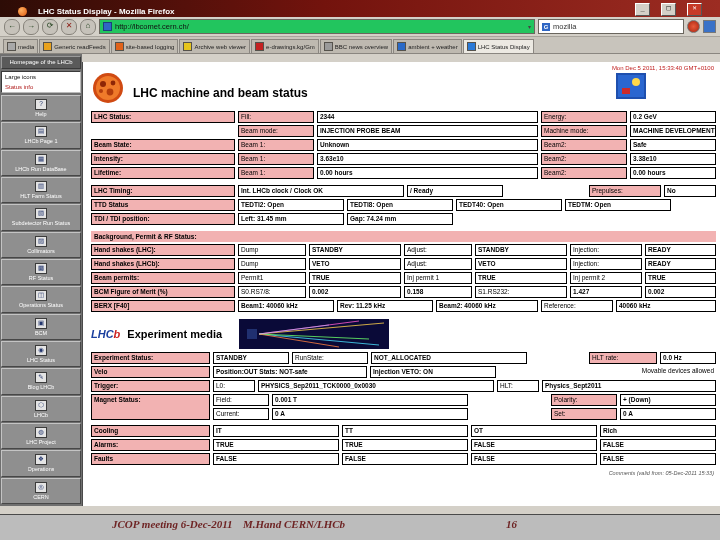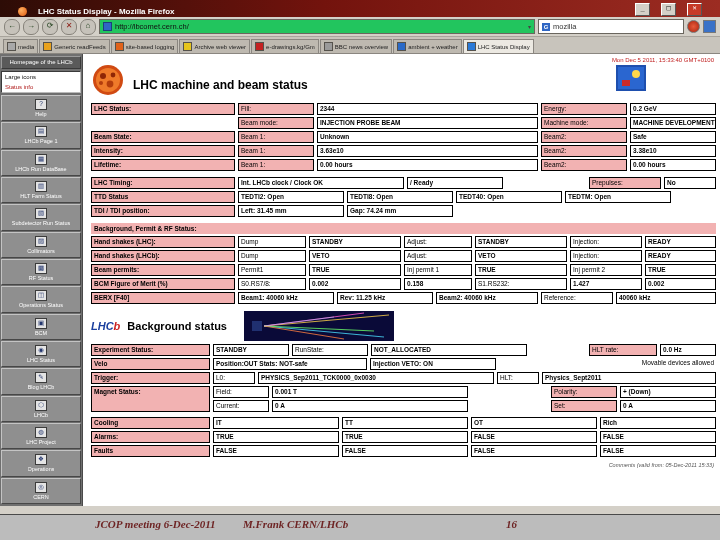--- a/index.html
+++ b/index.html
@@ -43,21 +43,21 @@
   .sidebar{width:80px;background:#6f6f6f;padding:2px 1px;display:flex;flex-direction:column;gap:2px;flex:none;}
   .sb-header{color:#fff;font-size:6px;line-height:7px;text-align:center;background:#5a5a5a;border:1px solid;border-color:#9a9a9a #3a3a3a #3a3a3a #9a9a9a;padding:2px 1px;}
   .sb-listbox{background:#fff;border:1px solid;border-color:#3a3a3a #bababa #bababa #3a3a3a;font-size:6px;line-height:8px;}
   .sb-lrow{padding:1px 3px;color:#111;}
   .sb-lrow.red{color:#b01c1c;}
   .sb-items{flex:1;display:flex;flex-direction:column;gap:1px;min-height:0;}
   .sb-item{flex:1;min-height:0;display:flex;flex-direction:column;align-items:center;justify-content:center;gap:1px;background:#8f8f8f;border:1px solid;border-color:#c4c4c4 #474747 #474747 #c4c4c4;color:#fff;font-size:5.5px;line-height:6px;text-align:center;padding:1px;overflow:hidden;}
   .sb-icon{width:10px;height:9px;background:#e4e4e4;border:1px solid #3c3c3c;color:#23366e;font-size:6.5px;line-height:8px;text-align:center;flex:none;}
   .sb-label{max-height:13px;overflow:hidden;}
 
-  .page{flex:1;background:#fff;border-left:1px solid #4a4a4a;padding:3px 4px 0 8px;overflow:hidden;position:relative;min-width:0;}
+  .page{flex:1;background:#fff;border-left:1px solid #4a4a4a;padding:3px 4px 0 8px;overflow:hidden;position:relative;min-width:0;margin-top:8px;}
 
   
   .page-top{position:relative;height:44px;}
   .lhc-logo{position:absolute;left:0;top:6px;}
   .page-title{position:absolute;left:42px;top:21px;font-size:12px;font-weight:bold;color:#000;}
   .timestamp{position:absolute;right:2px;top:0;font-size:6px;color:#c02020;}
   .lhcb-badge{position:absolute;right:70px;top:8px;}
 
   
   .r{display:flex;gap:3px;margin-top:2px;}
@@ -86,21 +86,21 @@
 
   .magwrap{display:flex;gap:3px;margin-top:2px;}
   .magcol{flex:1;display:flex;flex-direction:column;gap:2px;min-width:0;}
   .magcol .r{margin-top:0;}
   .magl{display:flex;align-items:flex-start;}
 
   .comments{margin-top:5px;text-align:right;font-size:5.5px;color:#555;font-style:italic;padding-right:2px;}
 
   
   .slide-footer{position:absolute;left:0;top:518px;width:720px;height:20px;font-family:"Liberation Serif",serif;font-style:italic;font-weight:bold;font-size:11px;color:#6e2424;}
-  .f-left{position:absolute;left:95px;}
+  .f-left{position:absolute;left:112px;}
   .f-center{position:absolute;left:243px;}
   .f-page{position:absolute;left:466px;margin-left:40px;}
 </style>
 </head>
 <body>
 
 <div class="browser">
 
   <div class="titlebar">
     <span class="fx-icon"></span>
@@ -388,21 +388,21 @@
         <div class="c p lab w138">BERX [F40]</div>
         <div class="c w b w90">Beam1: 40060 kHz</div>
         <div class="c w b w90">Rev: 11.25 kHz</div>
         <div class="c w b w96">Beam2: 40060 kHz</div>
         <div class="c w w66">Reference:</div>
         <div class="c w b fx">40060 kHz</div>
       </div>
 
       <div class="exp-header">
         <span class="lhcb-word"><span>LHC</span><span class="b-part">b</span></span>
-        <span class="exp-title">Background status</span>
+        <span class="exp-title">Experiment media</span>
         <svg class="event-display" width="150" height="30" viewBox="0 0 150 30">
           <rect width="150" height="30" fill="#0a0a38"></rect>
           <line x1="20" y1="15" x2="145" y2="4" stroke="#ffd24a" stroke-width="0.8"></line>
           <line x1="20" y1="15" x2="140" y2="26" stroke="#4ae0ff" stroke-width="0.8"></line>
           <line x1="20" y1="15" x2="120" y2="2" stroke="#ff5ad0" stroke-width="0.8"></line>
           <line x1="20" y1="15" x2="130" y2="20" stroke="#6aff6a" stroke-width="0.8"></line>
           <line x1="20" y1="15" x2="100" y2="28" stroke="#ff8040" stroke-width="0.8"></line>
           <line x1="20" y1="15" x2="90" y2="6" stroke="#c0c0ff" stroke-width="0.6"></line>
           <rect x="8" y="10" width="10" height="10" fill="#203070"></rect>
         </svg>
@@ -477,15 +477,15 @@
       </div>
 
       <div class="comments">Comments (valid from: 05-Dec-2011 15:33)</div>
 
     </div>
   </div>
 </div>
 
 <div class="slide-footer">
   <span class="f-left">JCOP meeting 6-Dec-2011</span>
-  <span class="f-center">M.Frank CERN/LHCb</span>
+  <span class="f-center">M.Hand CERN/LHCb</span>
   <span class="f-page">16</span>
 </div>
 
 </body></html>

